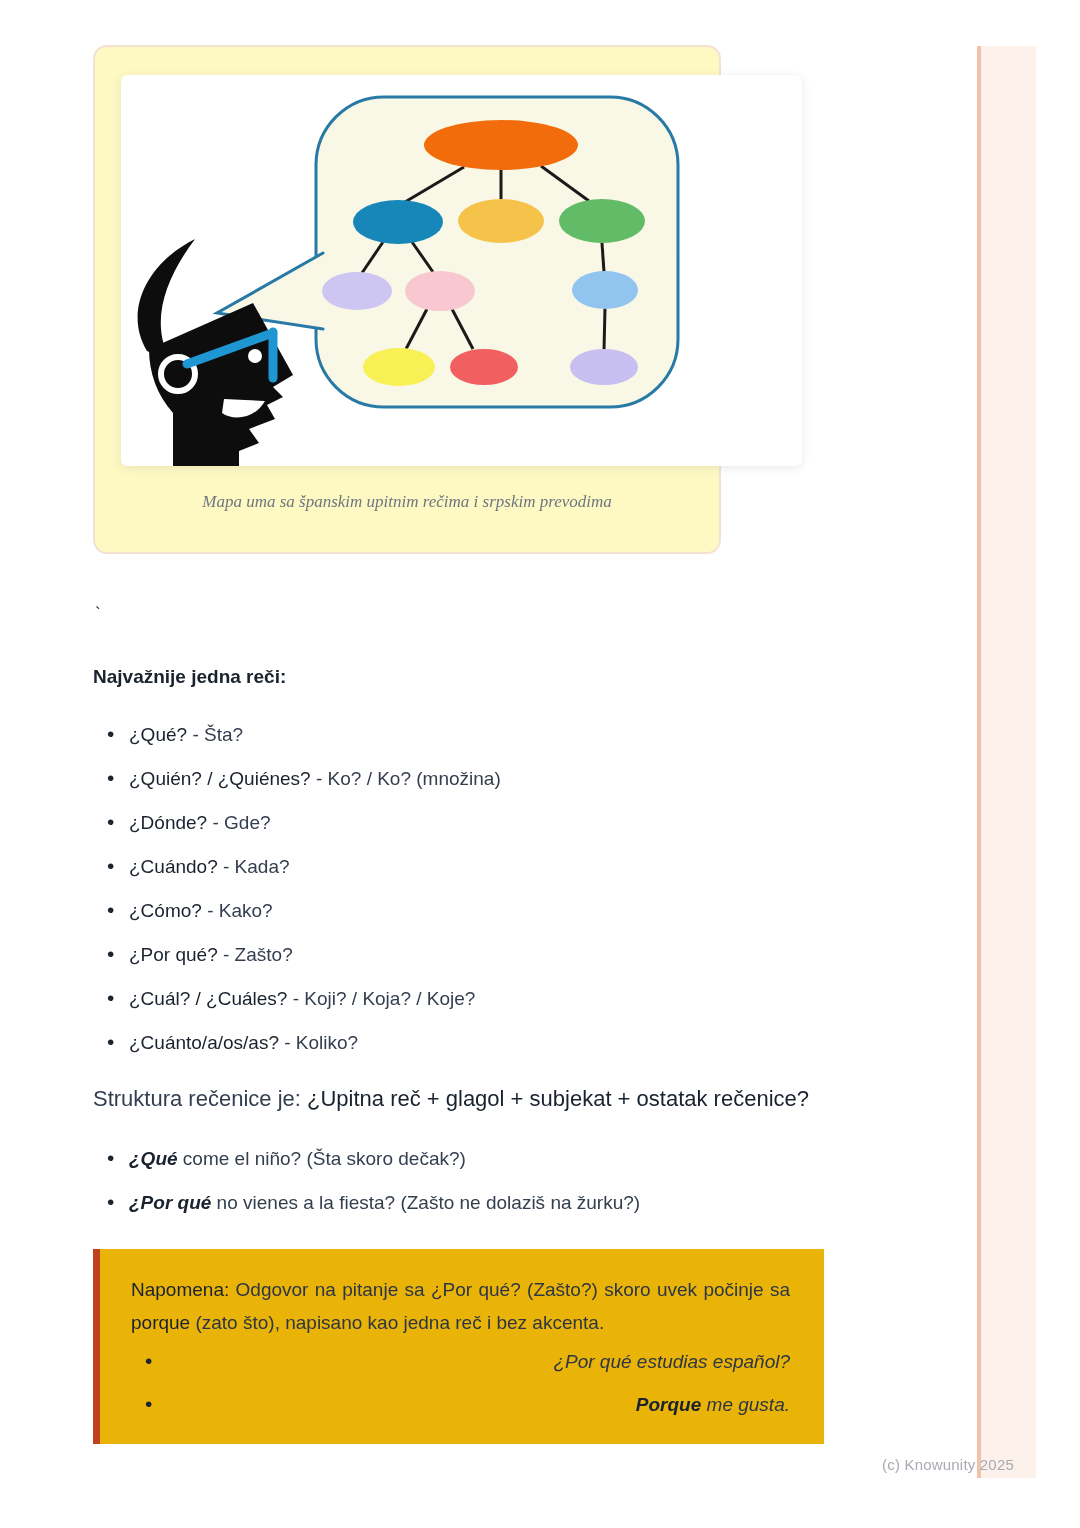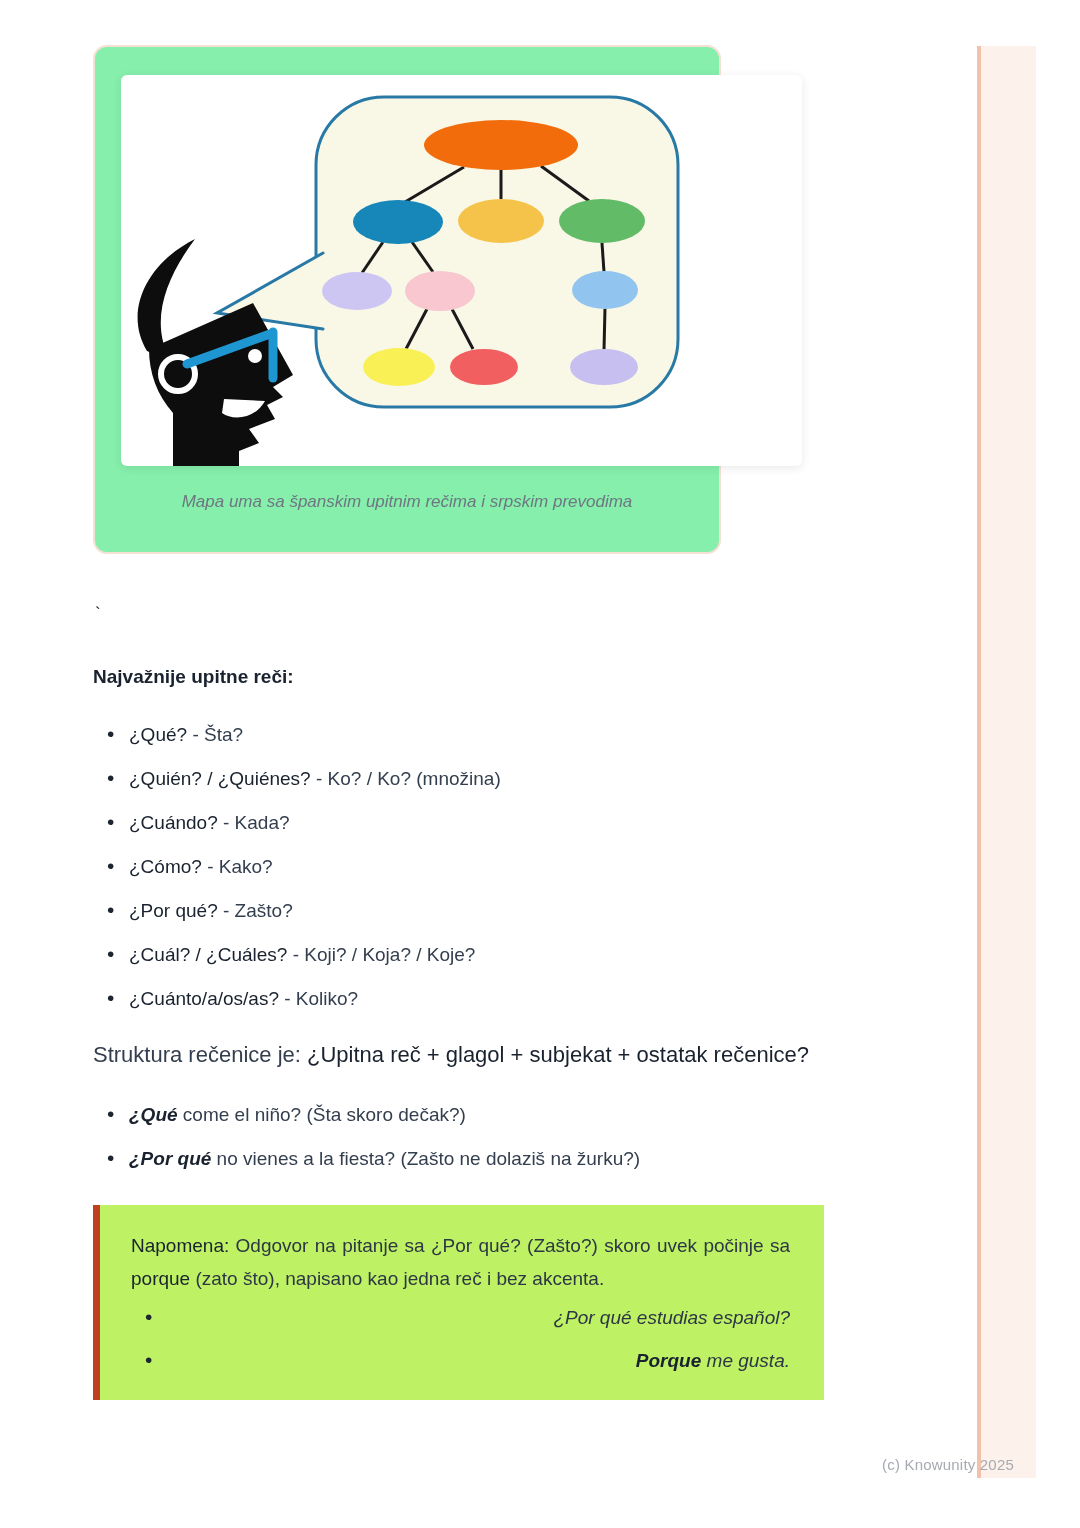--- a/index.html
+++ b/index.html
@@ -14,22 +14,23 @@
     background:#fdf2eb;border-left:4px solid #f1c1ab;
   }
   .watermark{
     position:absolute;top:1456px;right:66px;z-index:5;
     font-size:15px;color:#a6aab1;letter-spacing:.2px;
   }
   .content{position:absolute;left:93px;top:45px;width:737px;}
   
   .figure-card{
     box-sizing:border-box;width:628px;
-    border:2px solid #f5e1d4;border-radius:14px;background:#86efac;
+    border:2px solid #f5e1d4;border-radius:14px;background:#fef9c3;
     padding:28px 26px 40px;
+    font-family:Liberation Serif, serif;
   }
   .figure-image{
     display:block;width:681px;height:391px;background:#ffffff;
     border-radius:6px;box-shadow:0 2px 10px rgba(40,40,60,.10);
   }
   .bubble{fill:#f9f8e6;stroke:#2879a6;stroke-width:3;}
   .bubble-tail{fill:#f9f8e6;stroke:#2879a6;stroke-width:3;stroke-linecap:round;}
   .mm-line{stroke:#1a1a1a;stroke-width:3;}
   .figure-caption{
     margin-top:26px;text-align:center;font-style:italic;
@@ -46,21 +47,21 @@
     content:"\2022";position:absolute;left:0;top:-1px;
     color:#1c2530;font-size:21px;
   }
   .b{font-weight:normal;color:#19222e;}
   .structure{margin:30px 0 8px;font-size:22px;line-height:26px;}
   .wi{font-weight:bold;font-style:italic;color:#19222e;}
   .it{}
   
   .note{
     box-sizing:border-box;margin-top:33px;width:731px;
-    background:#bef264;border-left:7px solid #bf4122;
+    background:#eab308;border-left:7px solid #bf4122;
     padding:24px 34px 26px 31px;
   }
   .note-p{margin:0;font-size:19px;line-height:33px;text-align:justify;color:#2d3644;}
   .note ul{list-style:none;margin:10px 0 0;padding:0 0 0 14px;text-align:right;}
   .note ul li{
     position:relative;padding-left:22px;margin-bottom:17px;
     font-size:19px;line-height:26px;font-style:italic;color:#2d3644;
   }
   .note ul li:last-child{margin-bottom:0;}
   .note ul li::before{
@@ -117,25 +118,26 @@
         <path d="M103 324 L 144 326 C 134 344, 112 346, 101 338 Z" fill="#ffffff"></path>
         <line x1="66" y1="289" x2="149" y2="259" stroke="#1e96d2" stroke-width="9" stroke-linecap="round"></line>
         <line x1="152" y1="257" x2="152" y2="303" stroke="#1e96d2" stroke-width="9" stroke-linecap="round"></line>
       </g>
     </svg>
     <div class="figure-caption">Mapa uma sa španskim upitnim rečima i srpskim prevodima</div>
   </div>
 
   <div class="stray">`</div>
 
-  <h3 class="heading">Najvažnije upitne reči:</h3>
+  <h3 class="heading">Najvažnije jedna reči:</h3>
 
   <ul class="blist">
     <li><span class="b">¿Qué?</span> <span>- Šta?</span></li>
     <li><span class="b">¿Quién? / ¿Quiénes?</span> <span>- Ko? / Ko? (množina)</span></li>
+    <li><span class="b">¿Dónde?</span> <span>- Gde?</span></li>
     <li><span class="b">¿Cuándo?</span> <span>- Kada?</span></li>
     <li><span class="b">¿Cómo?</span> <span>- Kako?</span></li>
     <li><span class="b">¿Por qué?</span> <span>- Zašto?</span></li>
     <li><span class="b">¿Cuál? / ¿Cuáles?</span> <span>- Koji? / Koja? / Koje?</span></li>
     <li><span class="b">¿Cuánto/a/os/as?</span> <span>- Koliko?</span></li>
   </ul>
 
   <p class="structure"><span>Struktura rečenice je: </span><span class="b">¿Upitna reč + glagol + subjekat + ostatak rečenice?</span></p>
 
   <ul class="blist">

